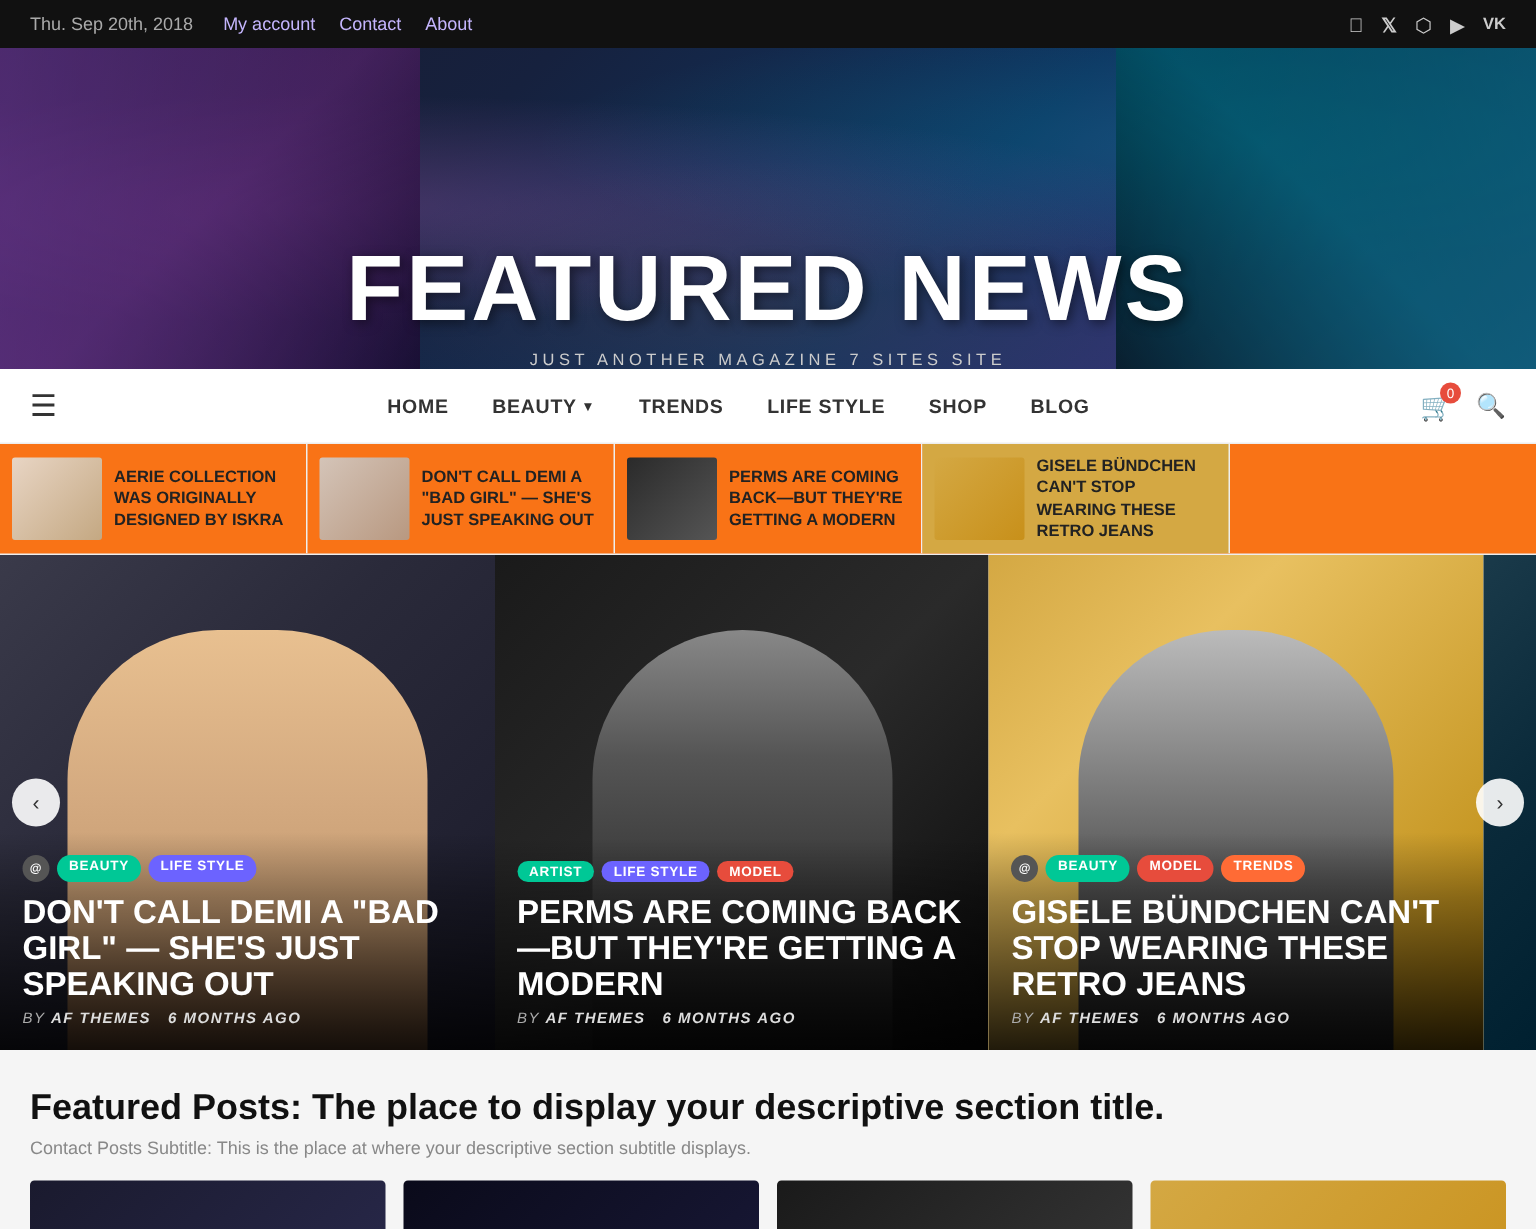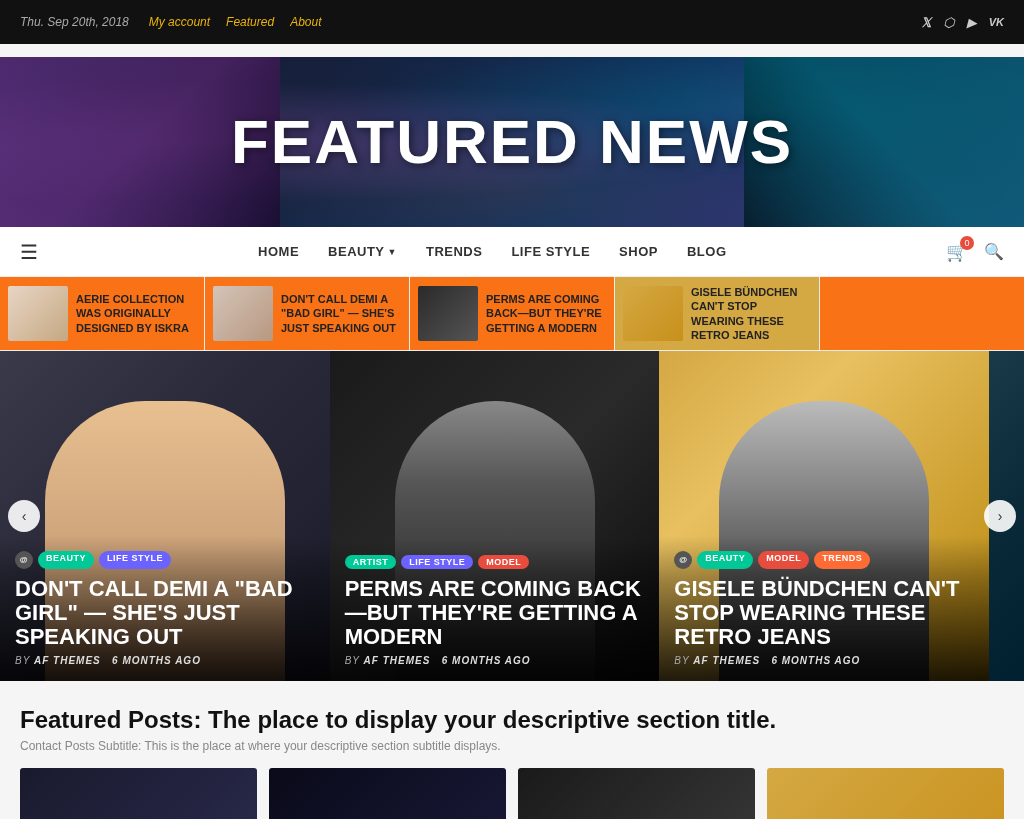--- a/index.html
+++ b/index.html
@@ -6,42 +6,40 @@
     body { font-family: Arial, Helvetica, sans-serif; background: #f5f5f5; width: 1024px; overflow-x: hidden; }
 
     
     .top-bar {
       background: #111;
       color: #ccc;
       display: flex;
       align-items: center;
       justify-content: space-between;
       padding: 0 20px;
-      height: 44px;
+      height: 32px;
       font-size: 12px;
-      font-style: italic;
     }
     .top-bar-left { display: flex; gap: 20px; align-items: center; }
     .top-bar-date { color: #aaa; }
-    .top-bar-nav a { color: #eab308; text-decoration: none; }
+    .top-bar-nav a { color: #c4b5fd; text-decoration: none; }
     .top-bar-social { display: flex; gap: 12px; align-items: center; }
     .social-icon { color: #ccc; font-size: 13px; cursor: pointer; }
 
     
     .hero {
       position: relative;
       width: 100%;
-      height: 170px;
+      height: 214px;
       background: linear-gradient(135deg, #1a1a2e 0%, #16213e 30%, #0f3460 60%, #533483 100%);
       display: flex;
       flex-direction: column;
       align-items: center;
-      justify-content: center;
-      overflow: hidden;
-      margin-top: 13px;
+      justify-content: flex-end;
+      overflow: hidden;
     }
     .hero::before {
       content: '';
       position: absolute;
       inset: 0;
       background: 
         radial-gradient(ellipse at 20% 50%, rgba(180,100,200,0.3) 0%, transparent 50%),
         radial-gradient(ellipse at 80% 30%, rgba(0,180,200,0.2) 0%, transparent 40%),
         radial-gradient(ellipse at 50% 80%, rgba(255,100,50,0.1) 0%, transparent 40%);
     }
@@ -293,37 +291,38 @@
     .featured-card-4 { background: linear-gradient(135deg, #d4a843, #c8901a); }
   </style>
 </head>
 <body>
 
 <div class="top-bar">
   <div class="top-bar-left">
     <span class="top-bar-date">Thu. Sep 20th, 2018</span>
     <div class="top-bar-nav" style="display:flex;gap:16px;">
       <a class="top-bar-nav">My account</a>
-      <a class="top-bar-nav">Featured</a>
+      <a class="top-bar-nav">Contact</a>
       <a class="top-bar-nav">About</a>
     </div>
   </div>
   <div class="top-bar-social">
     <span class="social-icon"></span>
     <span class="social-icon" style="font-weight:900;">𝕏</span>
     <span class="social-icon">⬡</span>
     <span class="social-icon">▶</span>
     <span class="social-icon" style="font-weight:700;font-size:11px;">VK</span>
   </div>
 </div>
 
 <div class="hero">
   <div class="hero-face-left"></div>
   <div class="hero-face-right"></div>
   <h1 class="hero-title">FEATURED NEWS</h1>
+  <p class="hero-subtitle">JUST ANOTHER MAGAZINE 7 SITES SITE</p>
 </div>
 
 <nav class="main-nav">
   <span class="nav-hamburger">☰</span>
   <div class="nav-links">
     <a class="nav-link">HOME</a>
     <a class="nav-link">
       <span>BEAUTY</span>
       <span style="font-size:9px;">▼</span>
     </a>

